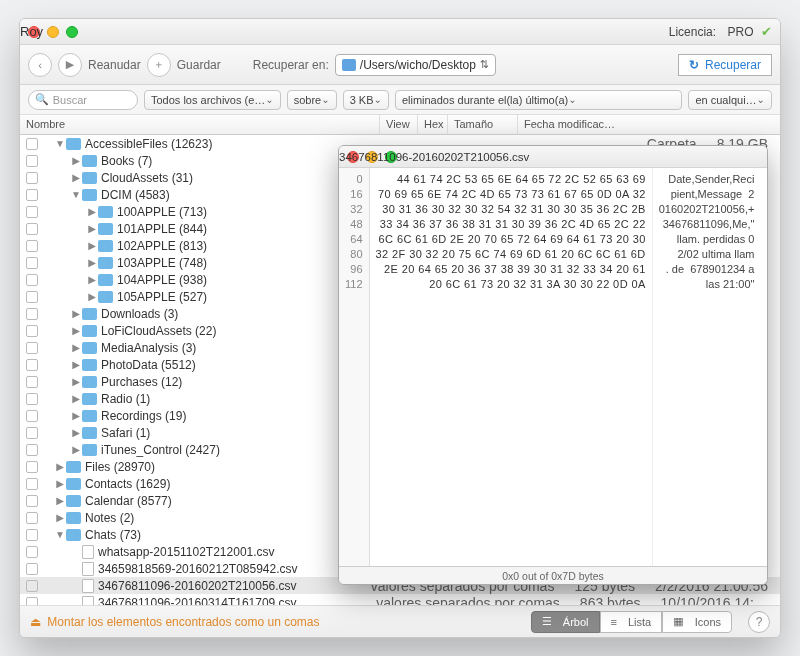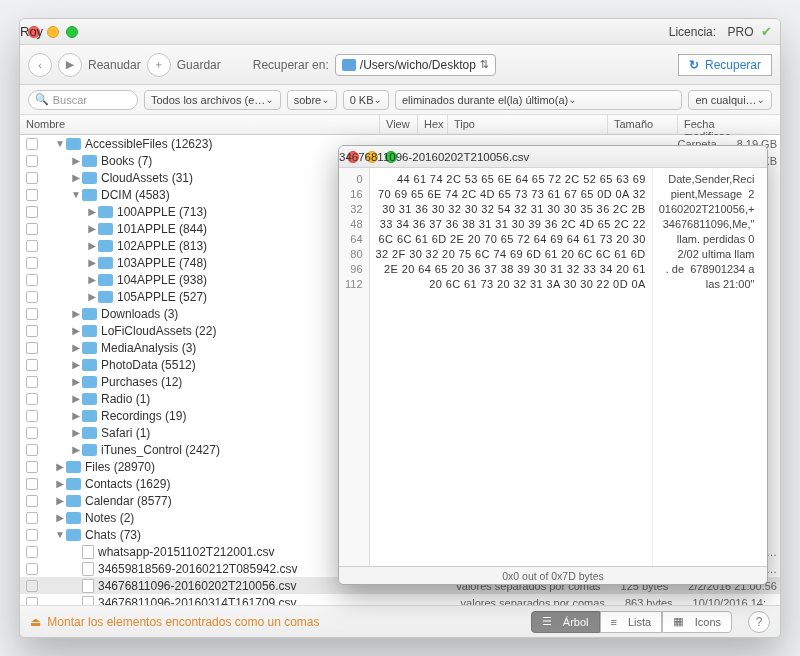--- a/index.html
+++ b/index.html
@@ -26,21 +26,21 @@
 .drop .car{color:#666; font-size:10px;}
 .headers { height: 20px; background:linear-gradient(#fdfdfd,#f0f0f0); border-bottom:1px solid #ccc; display:flex; font-size:11px; color:#555;}
 .hcol { border-right:1px solid #ddd; padding:3px 6px; }
 .tree { flex:1; background:#fff; overflow:hidden; font-size:12px; color:#333; position:relative;}
 .row { height:17px; display:flex; align-items:center; white-space:nowrap;}
 .row .ck{width:12px;height:12px;border:1px solid #bbb;border-radius:2px;margin:0 4px 0 6px;flex-shrink:0;}
 .row .disc{color:#888; width:12px; text-align:center; font-size:10px; flex-shrink:0;}
 .row .fld{width:15px;height:12px;background:#6fb8e8;border-radius:2px;margin-right:4px;flex-shrink:0;display:inline-block;}
 .row .doc{width:12px;height:14px;background:#fff;border:1px solid #bbb;border-radius:1px;margin-right:4px;flex-shrink:0;}
 .row.sel{background:#e8e8e8;}
-.row .extra{margin-left:auto;display:flex;gap:20px;font-size:11px;color:#666;padding-right:3px;text-align:center;}
+.row .extra{margin-left:auto;display:flex;gap:20px;font-size:14px;color:#666;padding-right:12px;text-align:center;}
 .footer { height:32px; border-top:1px solid #ddd; background:linear-gradient(#f6f6f6,#ededed); display:flex; align-items:center; padding:0 10px; font-size:12px; gap:8px;}
 .mount{color:#e08a2e; display:flex; align-items:center; gap:6px;}
 .vbtns{margin-left:auto;display:flex;gap:0;}
 .vbtn{height:22px;padding:0 10px;border:1px solid #bbb;background:#fff;display:flex;align-items:center;font-size:11px;color:#666;gap:4px;}
 .vbtn.first{border-radius:4px 0 0 4px;}
 .vbtn.last{border-radius:0 4px 4px 0;}
 .vbtn.act{background:#8a8a8a;color:#fff;border-color:#777;}
 .helpbtn{width:22px;height:22px;border:1px solid #bbb;border-radius:50%;background:#fff;display:flex;align-items:center;justify-content:center;color:#888;margin-left:8px;}
 
 .hexwin{position:absolute;left:318px;top:126px;width:430px;height:440px;background:#f2f2f2;border:1px solid #aaa;border-radius:6px;box-shadow:0 10px 30px rgba(0,0,0,0.35);display:flex;flex-direction:column;overflow:hidden;}
@@ -94,38 +94,37 @@
     </div>
     <div class="drop">
         <span>Todos los archivos (e…</span>
         <span class="car">⌄</span>
       </div>
     <div class="drop">
         <span>sobre</span>
         <span class="car">⌄</span>
       </div>
     <div class="drop">
-        <span>0 KB</span>
+        <span>3 KB</span>
         <span class="car">⌄</span>
       </div>
     <div class="drop" style="flex:1;min-width:0">
         <span>eliminados durante el(la) último(a)</span>
         <span class="car">⌄</span>
       </div>
     <div class="drop">
         <span>en cualqui…</span>
         <span class="car">⌄</span>
       </div>
   </div>
 
   <div class="headers">
     <div class="hcol" style="width:360px">Nombre</div>
     <div class="hcol" style="width:38px">View</div>
     <div class="hcol" style="width:30px">Hex</div>
-    <div class="hcol" style="width:160px">Tipo</div>
     <div class="hcol" style="width:70px">Tamaño</div>
     <div class="hcol" style="flex:1;border-right:none">Fecha modificac…</div>
   </div>
 
   <div class="tree" id="tree">
       <div class="row">
         <span class="ck"></span>
         <span style="width:12px;flex-shrink:0"></span>
         <span class="disc">▼</span>
         <span class="fld"></span>

